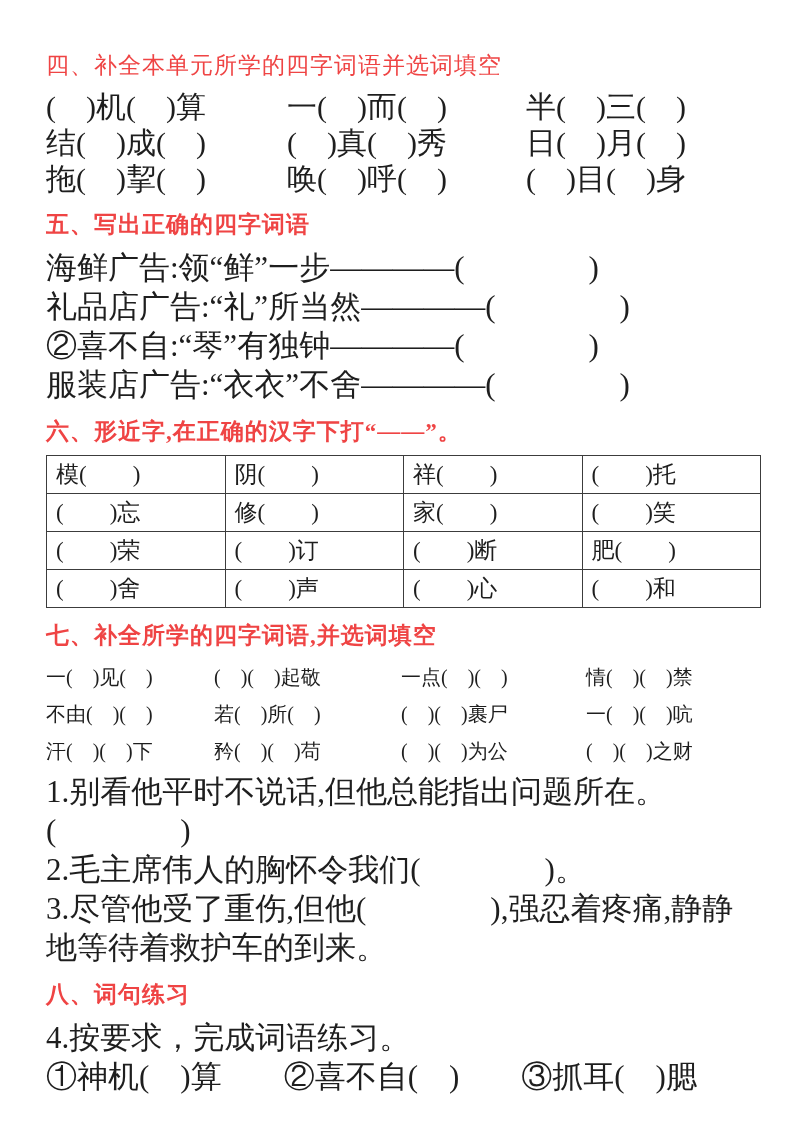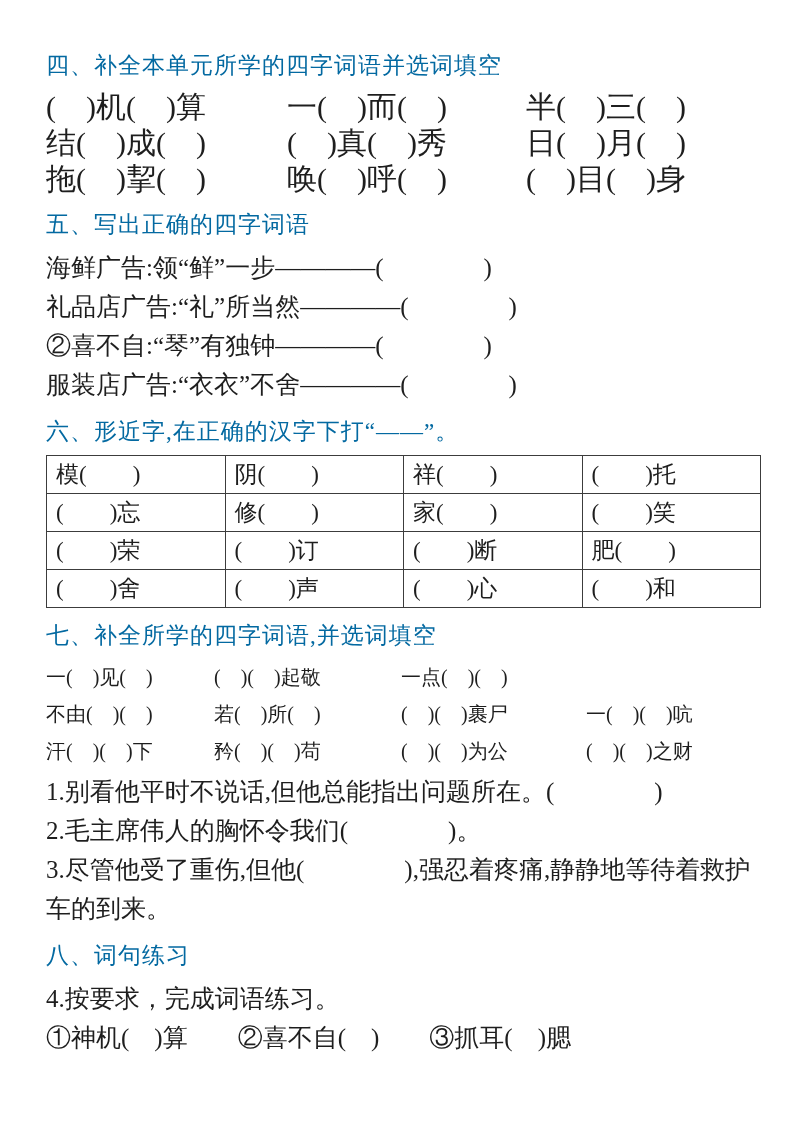--- a/index.html
+++ b/index.html
@@ -5,41 +5,41 @@
   html, body { margin: 0; padding: 0; }
   body {
     width: 793px; height: 1122px;
     background: #ffffff;
     font-family: "Liberation Serif", "DejaVu Serif", serif;
     color: #1e1e1e;
     overflow: hidden;
   }
   .page { padding: 50px 32px 0 46px; width: 715px; }
   .sec-title {
-    color: #0369a1;
+    color: #ef4444;
     font-size: 23px;
     line-height: 31px;
     margin: 0 0 8px 0;
     font-weight: normal;
     letter-spacing: 1px;
   }
-  .mt { margin-top: 12px; }
+  .mt { margin-top: 12px; font-weight: bold; }
   .row3 {
     display: grid;
     grid-template-columns: 241px 239px 1fr;
     font-size: 30px;
     line-height: 36px;
   }
   .row4 {
     display: grid;
     grid-template-columns: 168px 187px 185px 1fr;
     font-size: 20px;
     line-height: 37px;
   }
-  .line { font-size: 25px; line-height: 39px; }
+  .line { font-size: 31px; line-height: 39px; }
   .cell { white-space: pre; }
   table.t6 {
     border-collapse: collapse;
     width: 715px;
     table-layout: fixed;
     margin: 4px 0 8px 0;
   }
   table.t6 td {
     border: 1px solid #3c3c3c;
     height: 37px;
@@ -112,20 +112,21 @@
     </tbody>
       </table>
   </div>
 
   <div>
     <h2 class="sec-title mt">七、补全所学的四字词语,并选词填空</h2>
     <div class="row4">
       <span class="cell">一(　)见(　)</span>
       <span class="cell">(　)(　)起敬</span>
       <span class="cell">一点(　)(　)</span>
+      <span class="cell">情(　)(　)禁</span>
     </div>
     <div class="row4">
       <span class="cell">不由(　)(　)</span>
       <span class="cell">若(　)所(　)</span>
       <span class="cell">(　)(　)裹尸</span>
       <span class="cell">一(　)(　)吭</span>
     </div>
     <div class="row4">
       <span class="cell">汗(　)(　)下</span>
       <span class="cell">矜(　)(　)苟</span>

